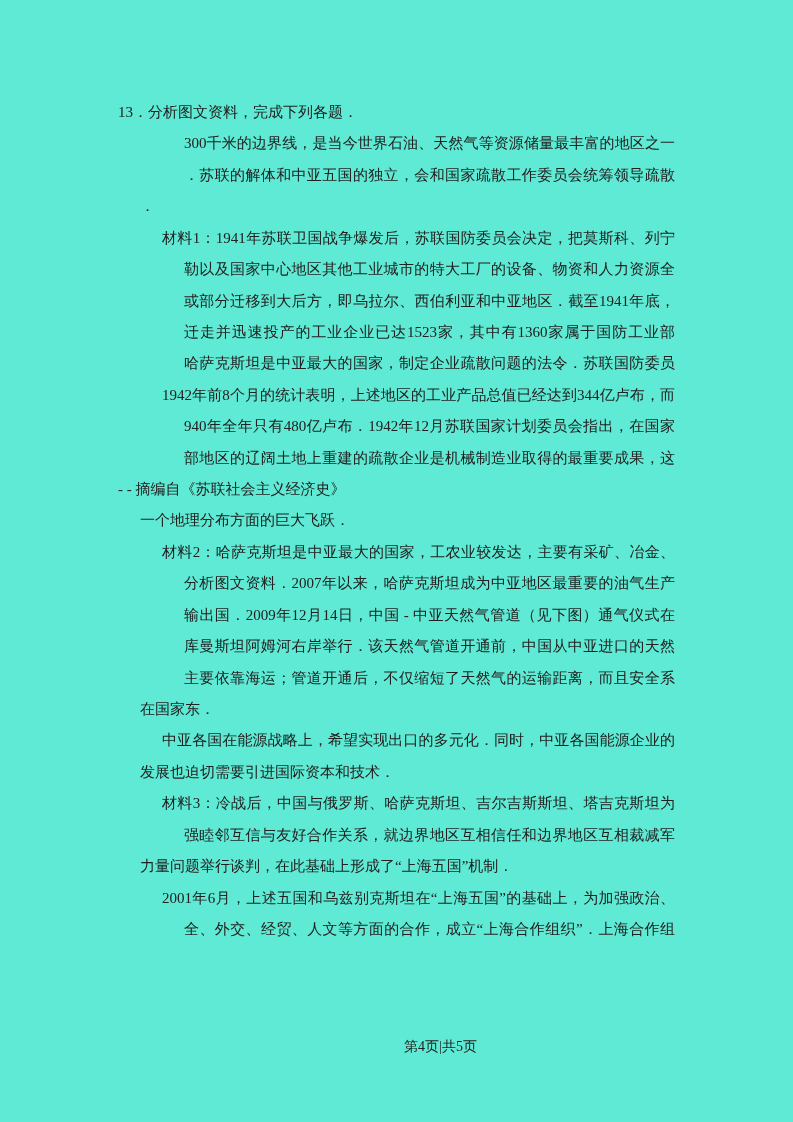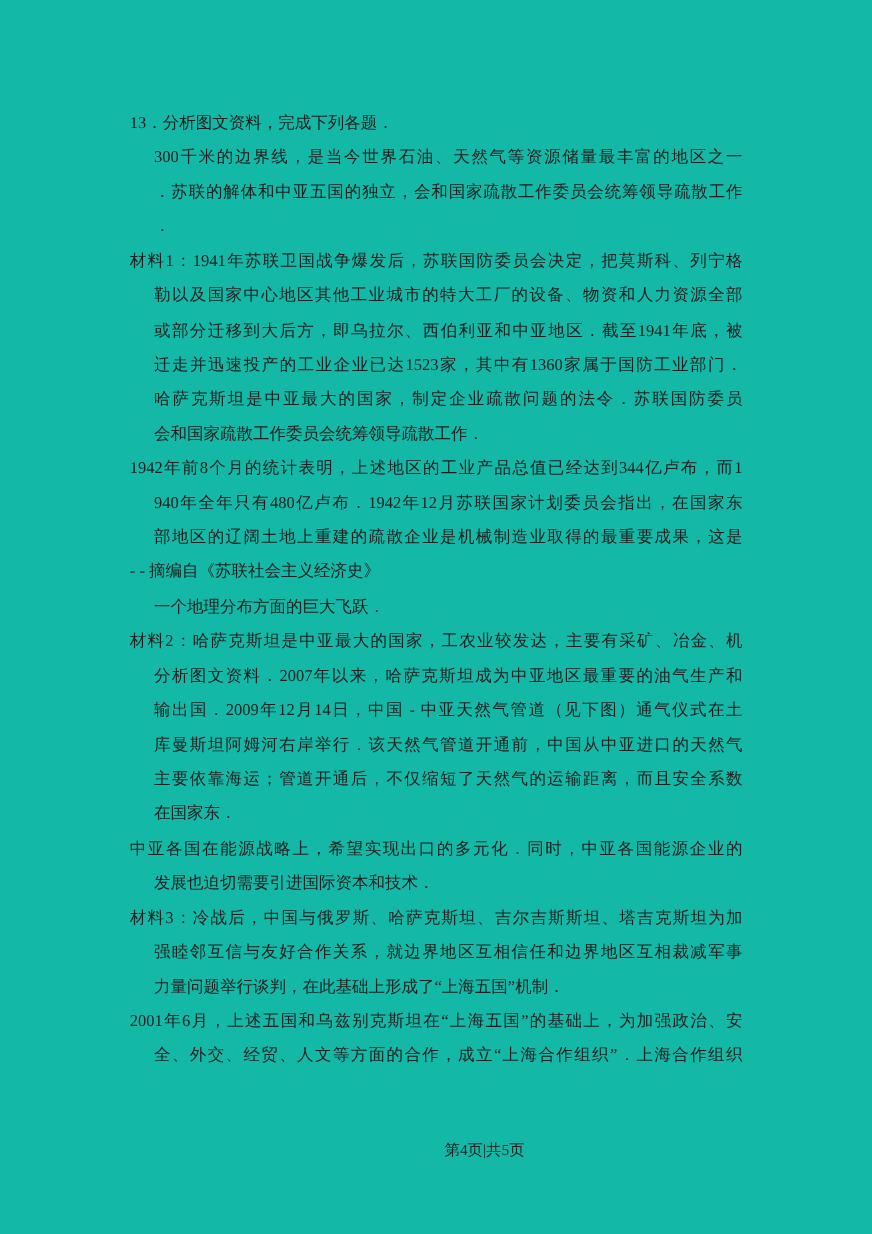--- a/index.html
+++ b/index.html
@@ -4,21 +4,21 @@
 <style>
   html, body {
     margin: 0;
     padding: 0;
     background: #ffffff;
   }
   .page {
     position: relative;
     width: 793px;
     height: 1122px;
-    background: #14b8a6;
+    background: #5eead4;
     overflow: hidden;
     font-family: "Liberation Serif", "DejaVu Serif", serif;
     color: #212121;
   }
   .doc-body {
     position: absolute;
     left: 118px;
     top: 97px;
     width: 557px;
   }
@@ -29,20 +29,21 @@
     white-space: pre;
     overflow: hidden;
   }
   .doc-line.indent {
     padding-left: 22px;
   }
   .doc-line.full {
     white-space: normal;
     text-align: justify;
     text-align-last: justify;
+    margin-left: 44px;
   }
   .page-footer {
     position: absolute;
     top: 1036px;
     left: 16px;
     width: 793px;
     height: 22px;
     line-height: 22px;
     text-align: center;
     font-size: 14px;
@@ -58,21 +59,20 @@
 
   <div class="doc-line">13．分析图文资料，完成下列各题．</div>
       <div class="doc-line indent full">300千米的边界线，是当今世界石油、天然气等资源储量最丰富的地区之一</div>
       <div class="doc-line indent full">．苏联的解体和中亚五国的独立，会和国家疏散工作委员会统筹领导疏散工作</div>
       <div class="doc-line indent">．</div>
       <div class="doc-line full">材料1：1941年苏联卫国战争爆发后，苏联国防委员会决定，把莫斯科、列宁格</div>
       <div class="doc-line indent full">勒以及国家中心地区其他工业城市的特大工厂的设备、物资和人力资源全部</div>
       <div class="doc-line indent full">或部分迁移到大后方，即乌拉尔、西伯利亚和中亚地区．截至1941年底，被</div>
       <div class="doc-line indent full">迁走并迅速投产的工业企业已达1523家，其中有1360家属于国防工业部门．</div>
       <div class="doc-line indent full">哈萨克斯坦是中亚最大的国家，制定企业疏散问题的法令．苏联国防委员</div>
-      <div class="doc-line indent">会和国家疏散工作委员会统筹领导疏散工作．</div>
       <div class="doc-line full">1942年前8个月的统计表明，上述地区的工业产品总值已经达到344亿卢布，而1</div>
       <div class="doc-line indent full">940年全年只有480亿卢布．1942年12月苏联国家计划委员会指出，在国家东</div>
       <div class="doc-line indent full">部地区的辽阔土地上重建的疏散企业是机械制造业取得的最重要成果，这是</div>
       <div class="doc-line">- - 摘编自《苏联社会主义经济史》</div>
       <div class="doc-line indent">一个地理分布方面的巨大飞跃．</div>
       <div class="doc-line full">材料2：哈萨克斯坦是中亚最大的国家，工农业较发达，主要有采矿、冶金、机</div>
       <div class="doc-line indent full">分析图文资料．2007年以来，哈萨克斯坦成为中亚地区最重要的油气生产和</div>
       <div class="doc-line indent full">输出国．2009年12月14日，中国 - 中亚天然气管道（见下图）通气仪式在土</div>
       <div class="doc-line indent full">库曼斯坦阿姆河右岸举行．该天然气管道开通前，中国从中亚进口的天然气</div>
       <div class="doc-line indent full">主要依靠海运；管道开通后，不仅缩短了天然气的运输距离，而且安全系数</div>

